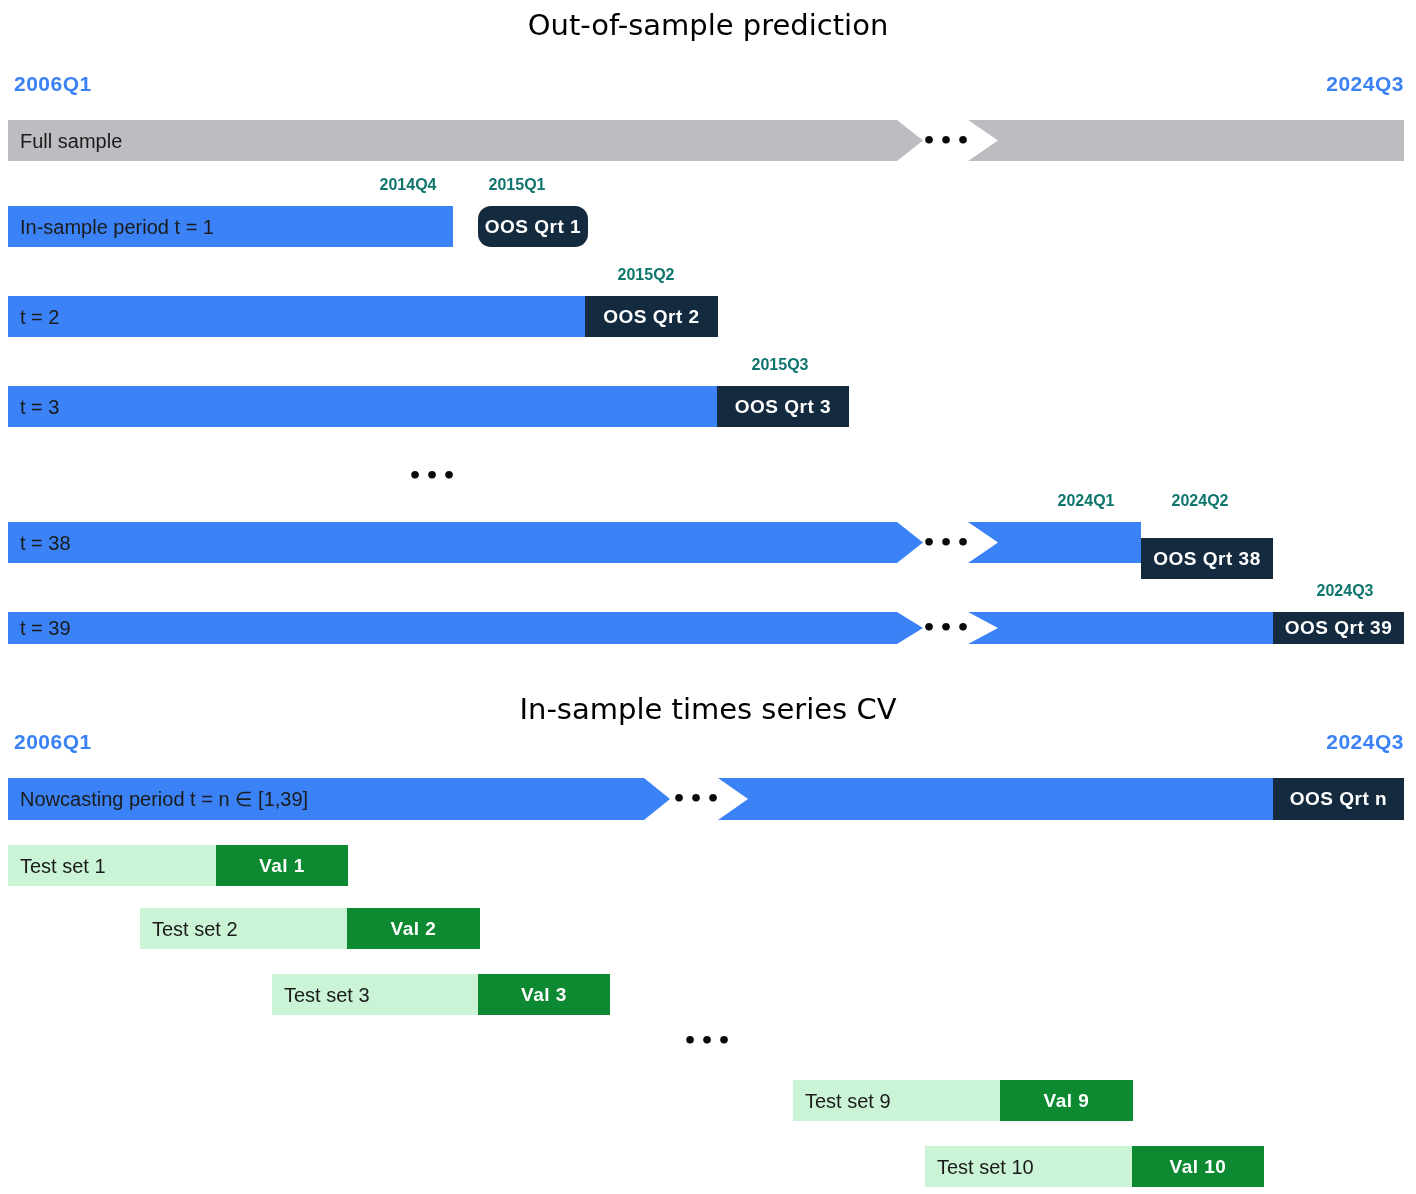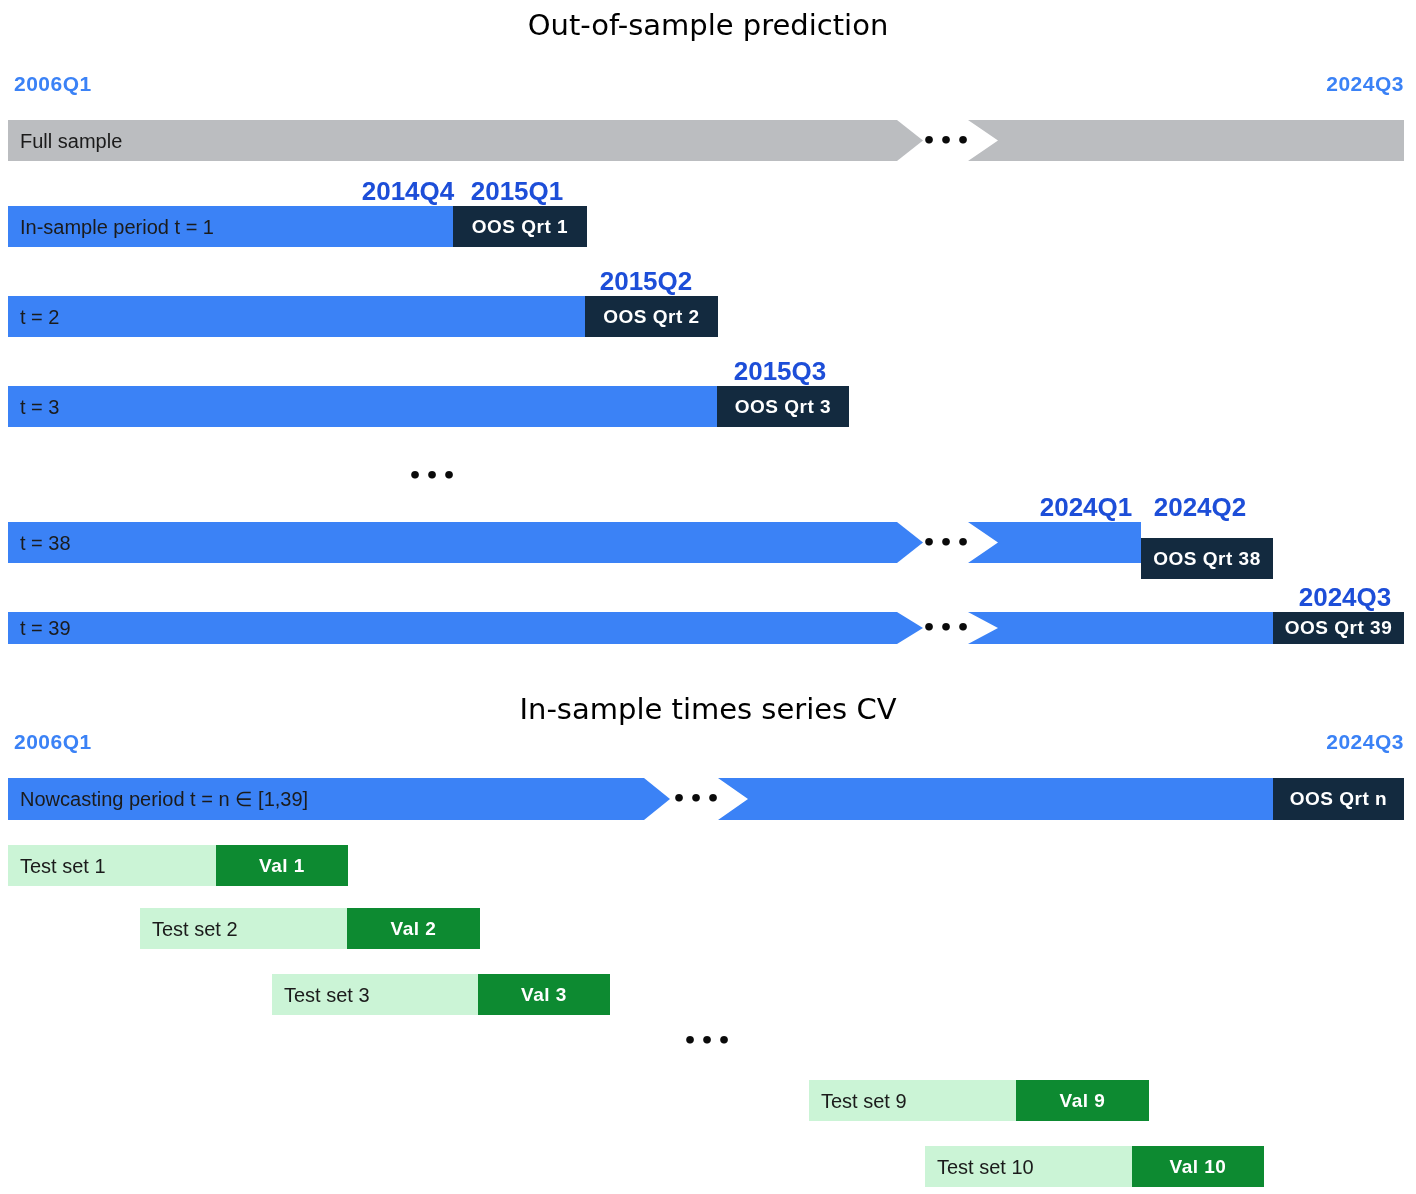--- a/index.html
+++ b/index.html
@@ -38,21 +38,21 @@
     font-weight:700;font-size:19px;letter-spacing:0.5px;
   }
   .tip{clip-path:polygon(0 0, calc(100% - 26px) 0, 100% 50%, calc(100% - 26px) 100%, 0 100%);}
   .notch{clip-path:polygon(0 0, 100% 0, 100% 100%, 0 100%, 30px 50%);}
   .inbar-label{
     position:absolute;left:12px;top:50%;transform:translateY(-50%);
     font-size:20px;color:#1b1b1b;white-space:nowrap;
   }
   .qlab{
     position:absolute;width:120px;text-align:center;
-    font-size:26px;font-weight:700;color:#1d4ed8;
+    font-size:16px;font-weight:700;color:#0f766e;
     white-space:nowrap;
   }
   .dots{
     position:absolute;
     font-family:"DejaVu Sans", sans-serif;
     font-size:22px;font-weight:700;color:#0a0a0a;
     letter-spacing:3px;line-height:1;
   }
   .dots.inbar{top:50%;transform:translateY(-50%);text-align:center;}
 </style>
@@ -73,21 +73,21 @@
     <div class="dots inbar" style="left:922px;width:48px;">•••</div>
     <div class="seg gray notch" style="left:968px;width:436px;"></div>
   </div>
 
   <div class="qlab" style="left:348px;top:176px;">2014Q4</div>
   <div class="qlab" style="left:457px;top:176px;text-align:center;">2015Q1</div>
   <div class="bar-row" style="left:0;top:206px;width:1416px;height:41px;">
     <div class="seg blue" style="left:8px;width:445px;">
       <span class="inbar-label">In-sample period t = 1</span>
     </div>
-    <div class="seg navy" style="left:453px;width:134px;">OOS Qrt 1</div>
+    <div class="seg navy" style="left:478px;width:110px;border-radius:13px;">OOS Qrt 1</div>
   </div>
 
   <div class="qlab" style="left:586px;top:266px;">2015Q2</div>
   <div class="bar-row" style="left:0;top:296px;width:1416px;height:41px;">
     <div class="seg blue" style="left:8px;width:577px;">
       <span class="inbar-label">t = 2</span>
     </div>
     <div class="seg navy" style="left:585px;width:133px;">OOS Qrt 2</div>
   </div>
 
@@ -152,21 +152,21 @@
 
   <div class="bar-row" style="left:0;top:974px;width:1416px;height:41px;">
     <div class="seg mint" style="left:272px;width:206px;">
       <span class="inbar-label">Test set 3</span>
     </div>
     <div class="seg green" style="left:478px;width:132px;">Val 3</div>
   </div>
 
   <div class="dots" style="left:683px;top:1030px;">•••</div>
 
-  <div class="bar-row" style="left:0;top:1080px;width:1248px;height:41px;margin-left:16px;">
+  <div class="bar-row" style="left:0;top:1080px;width:1248px;height:41px;">
     <div class="seg mint" style="left:793px;width:207px;">
       <span class="inbar-label">Test set 9</span>
     </div>
     <div class="seg green" style="left:1000px;width:133px;">Val 9</div>
   </div>
 
   <div class="bar-row" style="left:0;top:1146px;width:1416px;height:41px;">
     <div class="seg mint" style="left:925px;width:207px;">
       <span class="inbar-label">Test set 10</span>
     </div>

